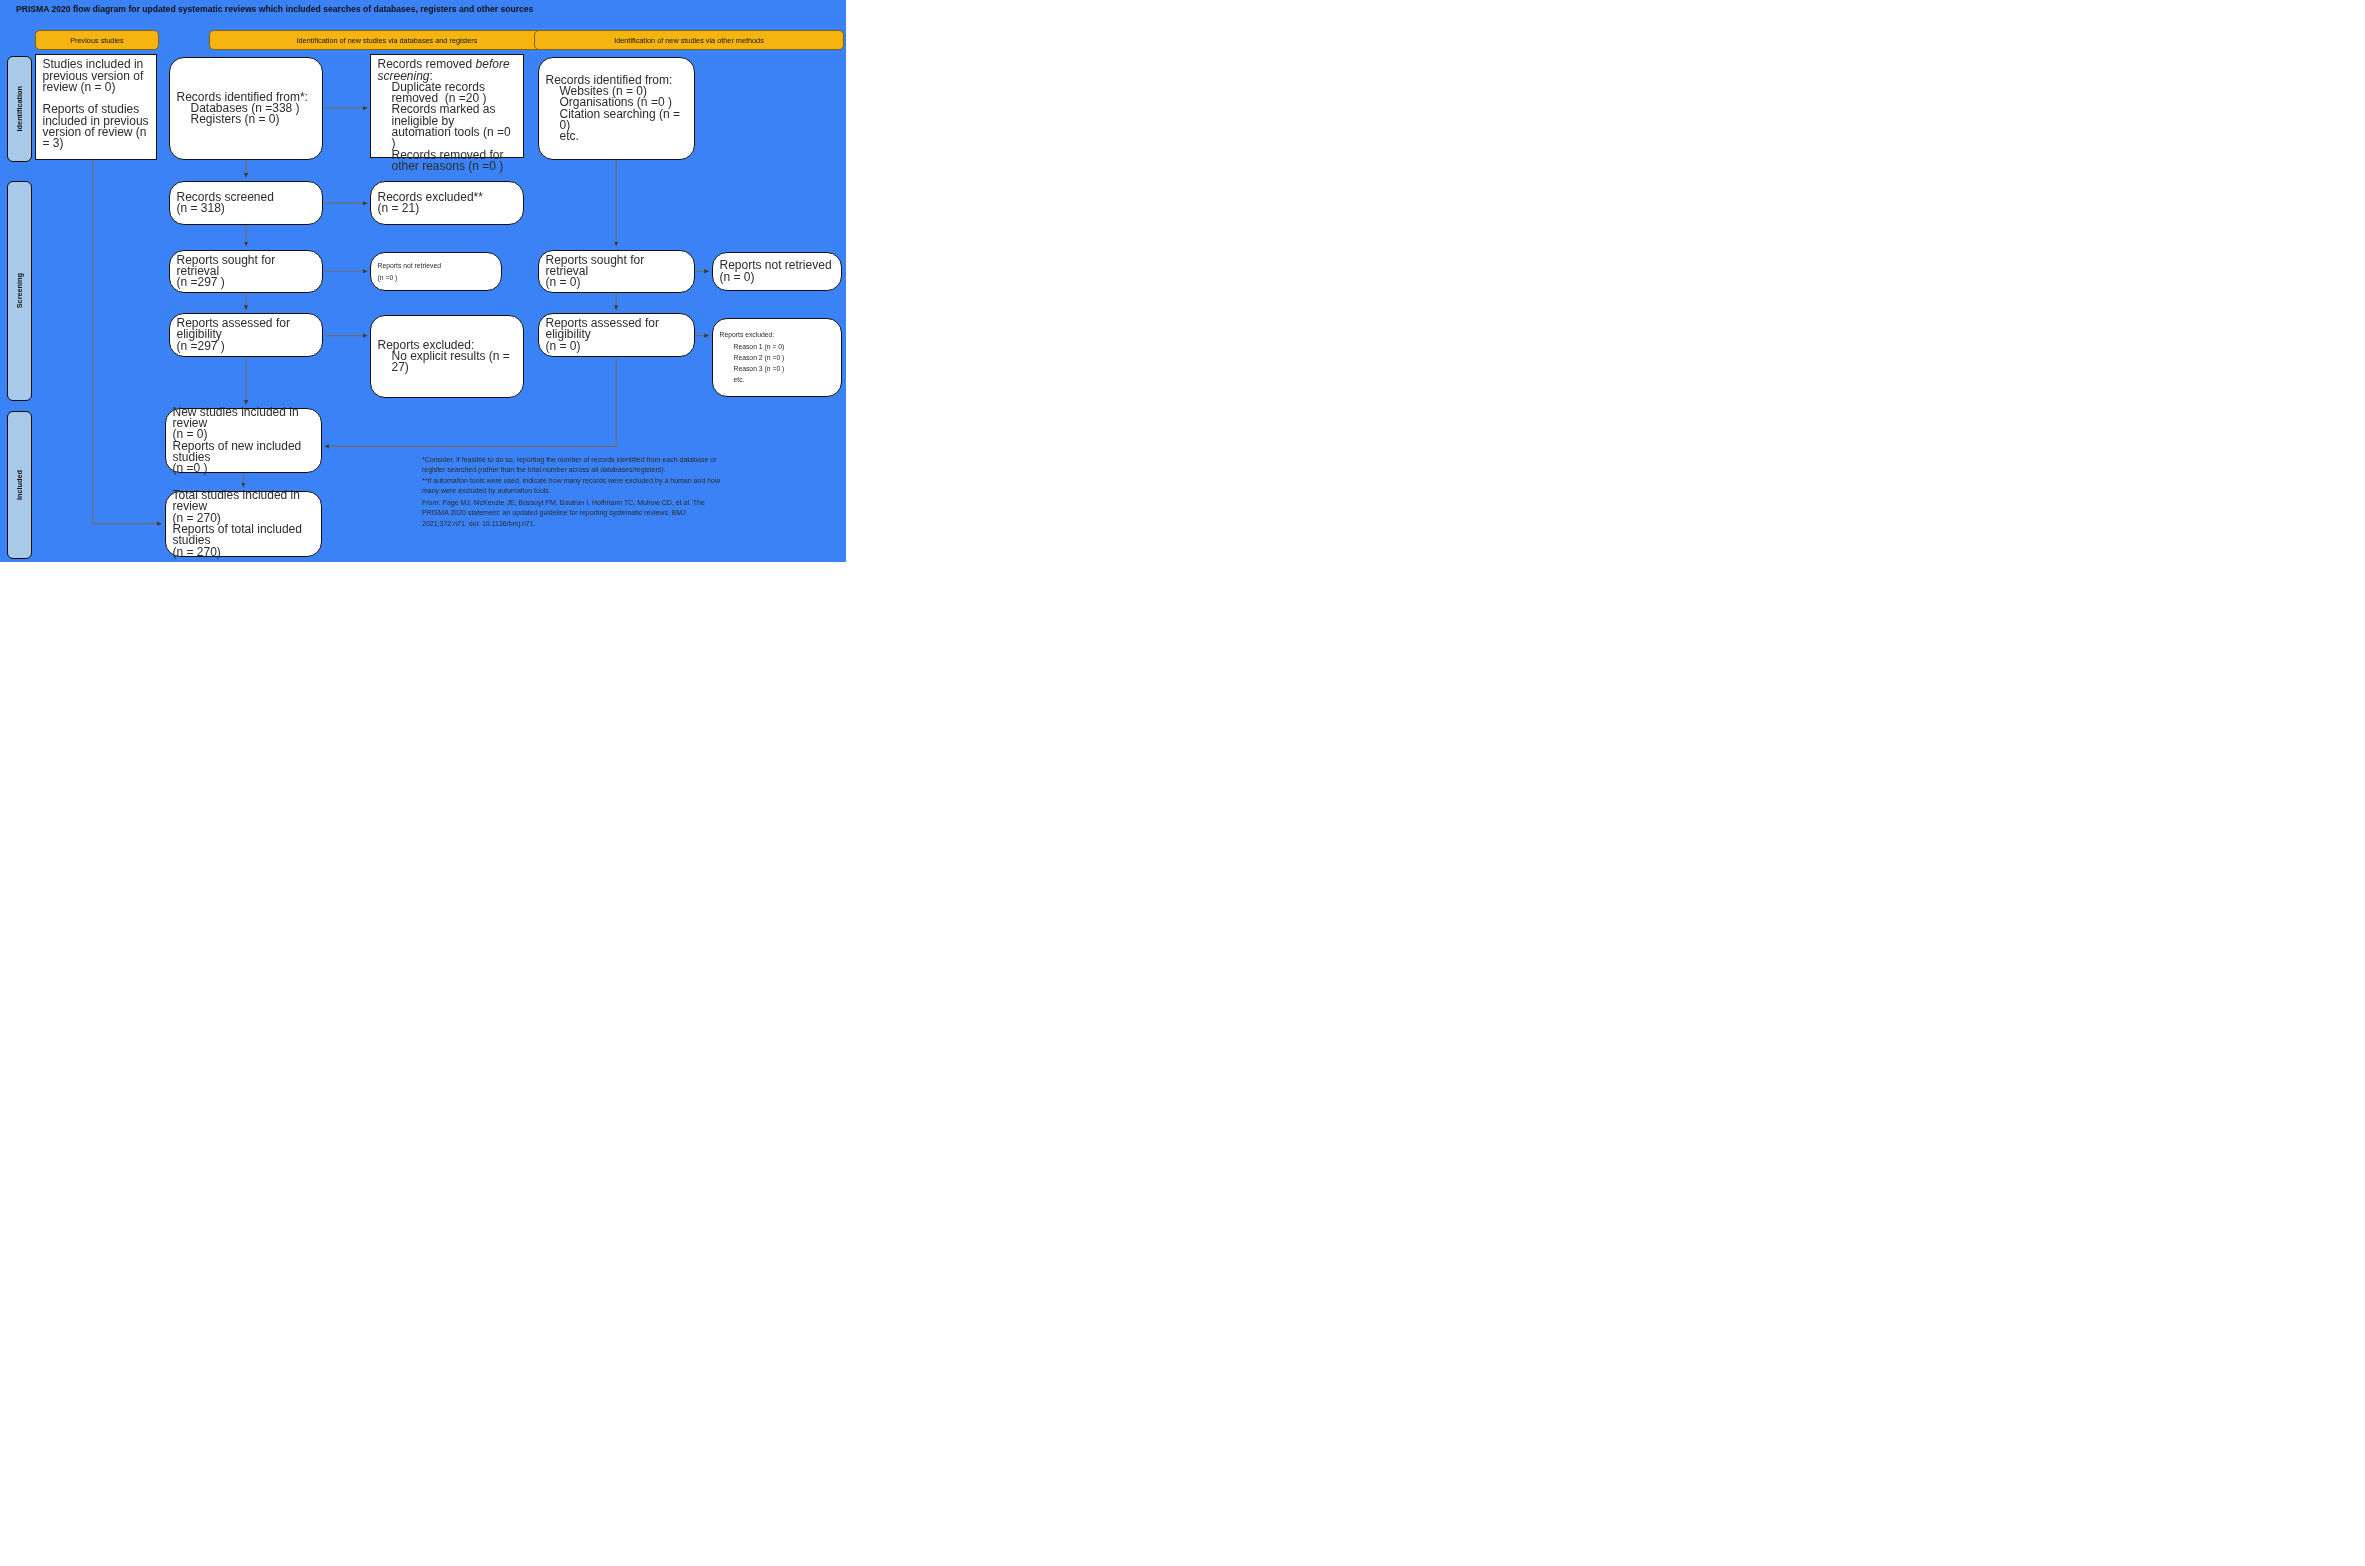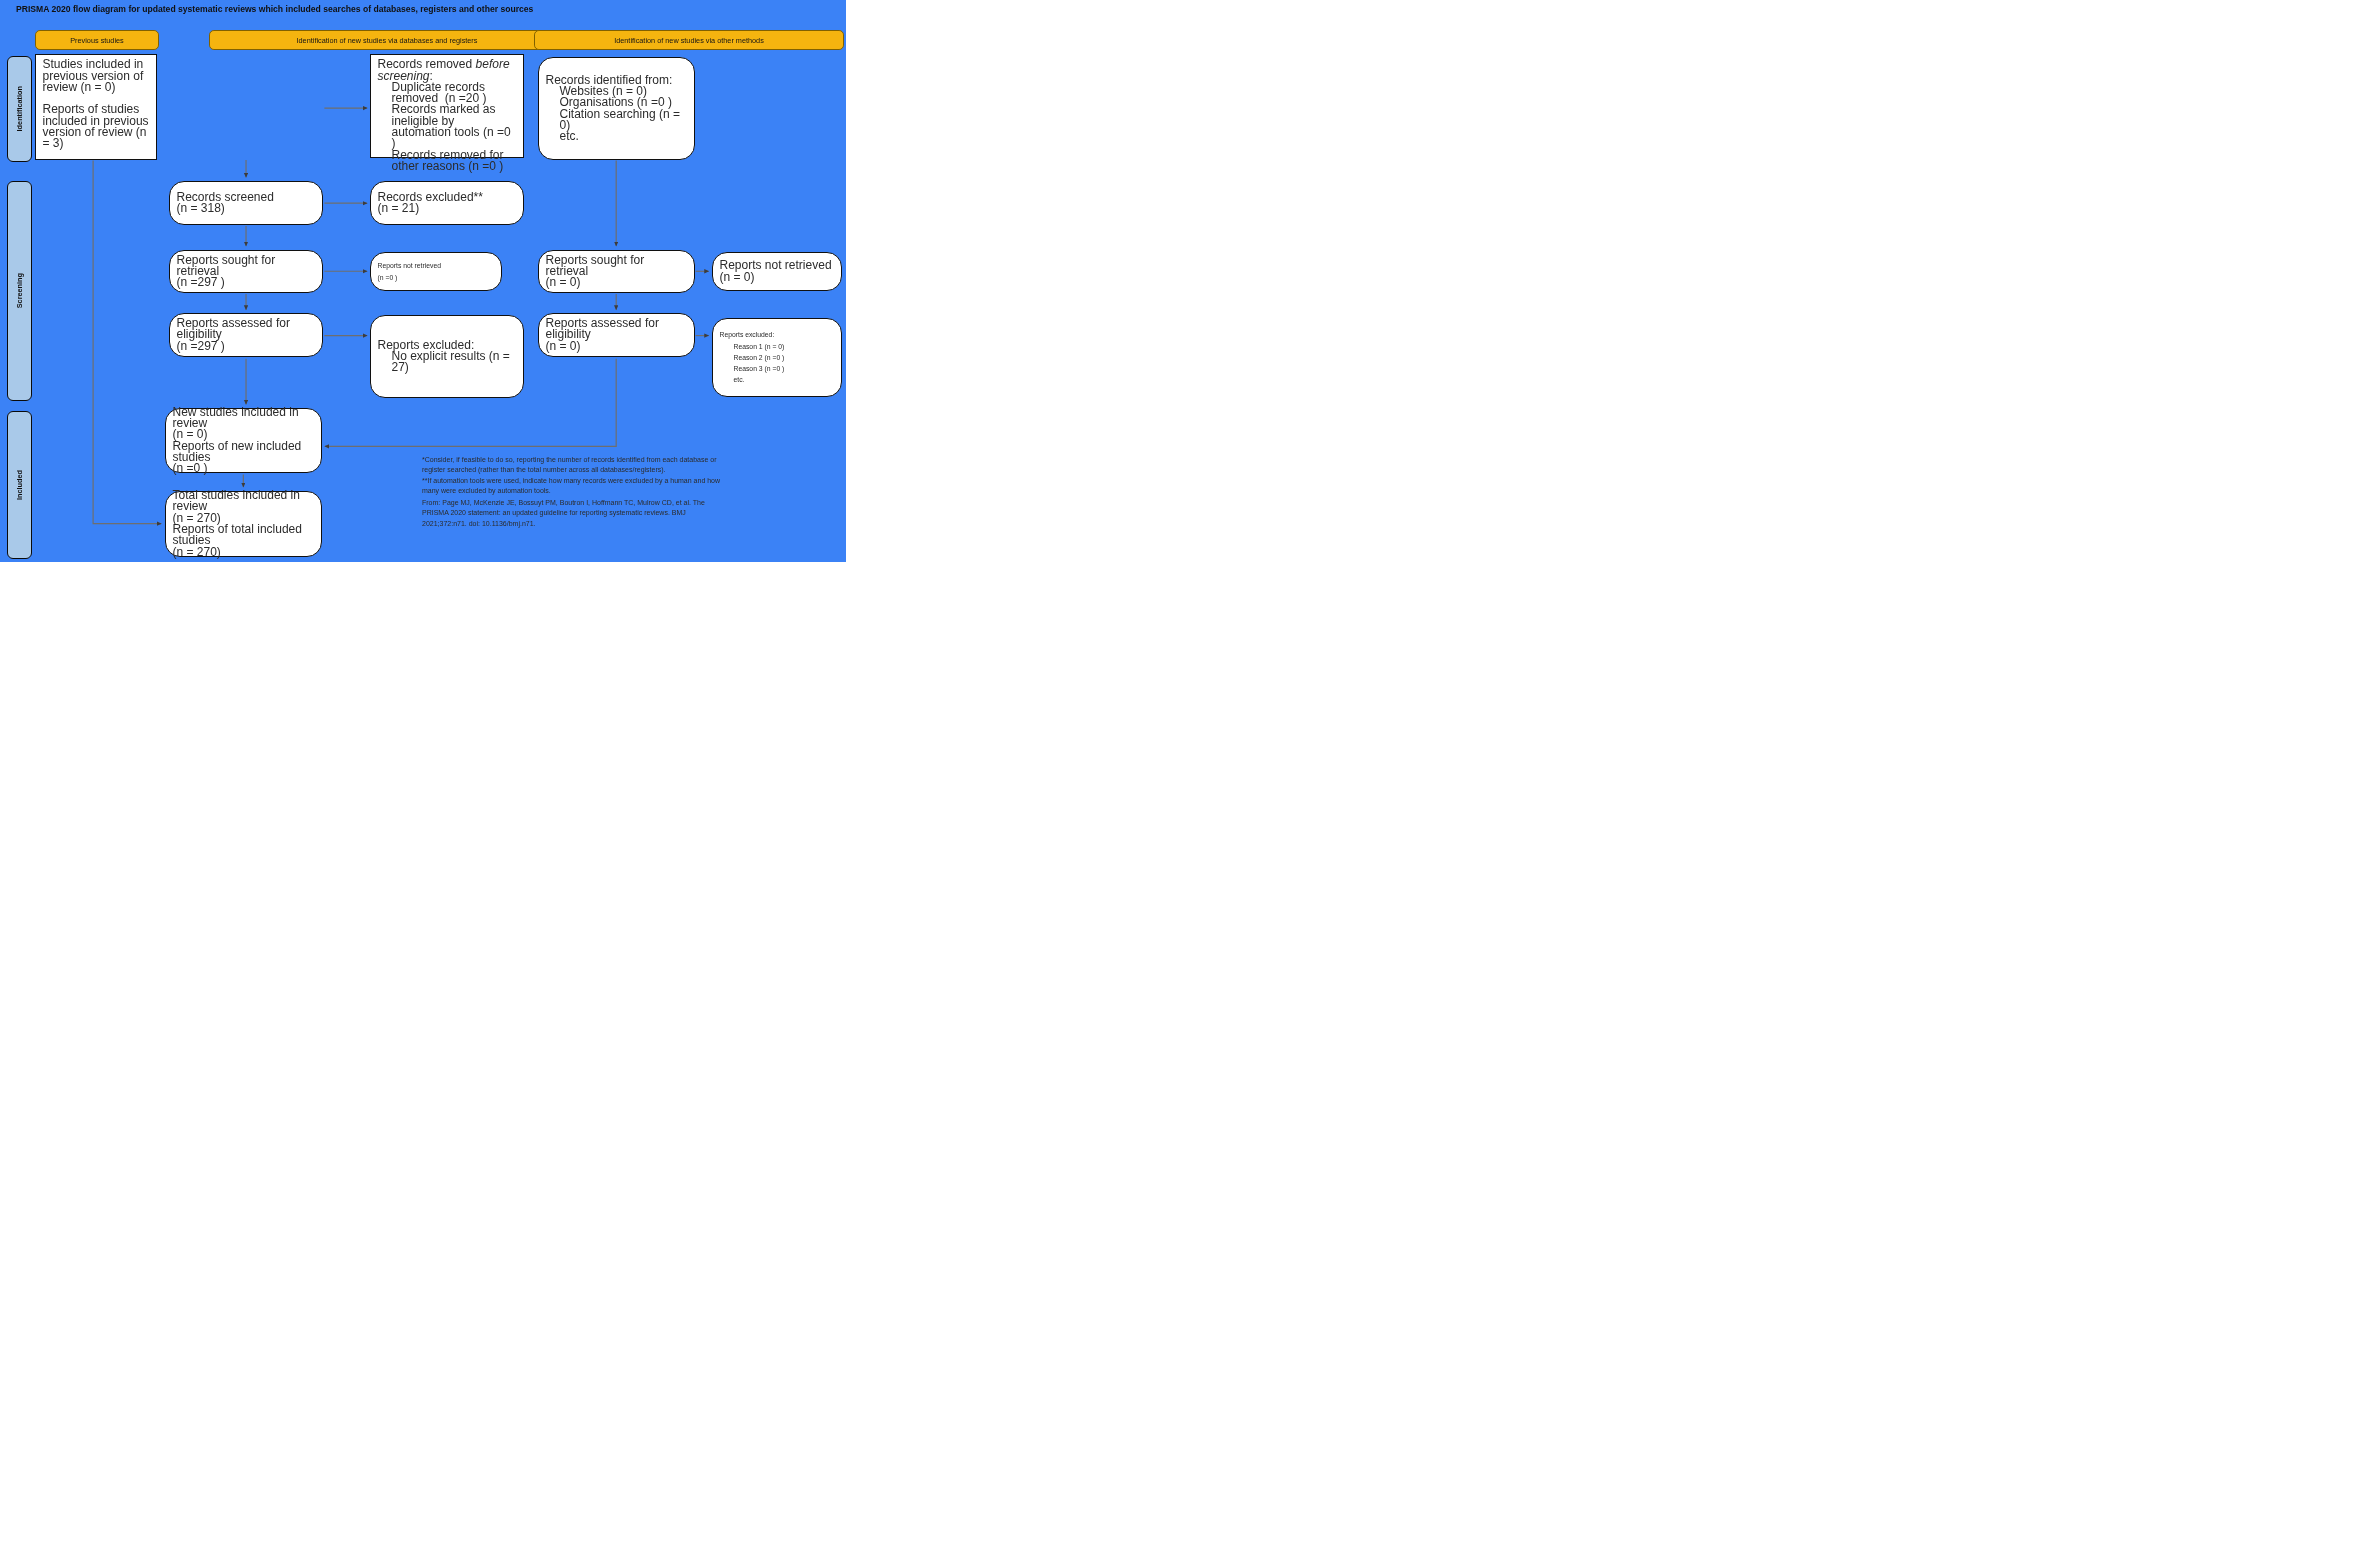--- a/index.html
+++ b/index.html
@@ -48,20 +48,25 @@
   </div>
   <div class="stage" style="top:411px;height:146px;">
     <span>Included</span>
   </div>
 
   <div class="box" style="left:35px;top:54px;width:122px;height:106px;">
     <div class="line">Studies included in previous version of review (n = 0)</div>
     <div class="line gap-top">Reports of studies included in previous version of review (n = 3)</div>
   </div>
 
+  <div class="box vcenter" style="left:169px;top:57px;width:154px;height:103px;">
+    <div class="line">Records identified from*:</div>
+    <div class="line indent">Databases (n =338 )</div>
+    <div class="line indent">Registers (n = 0)</div>
+  </div>
 
   <div class="box" style="left:370px;top:54px;width:154px;height:104px;">
     <div class="line"><span>Records removed </span><span class="it">before screening</span><span>:</span></div>
     <div class="line indent">Duplicate records removed  (n =20 )</div>
     <div class="line indent">Records marked as ineligible by automation tools (n =0 )</div>
     <div class="line indent">Records removed for other reasons (n =0 )</div>
   </div>
 
   <div class="box vcenter" style="left:169px;top:181px;width:154px;height:44px;">
     <div class="line">Records screened</div>

